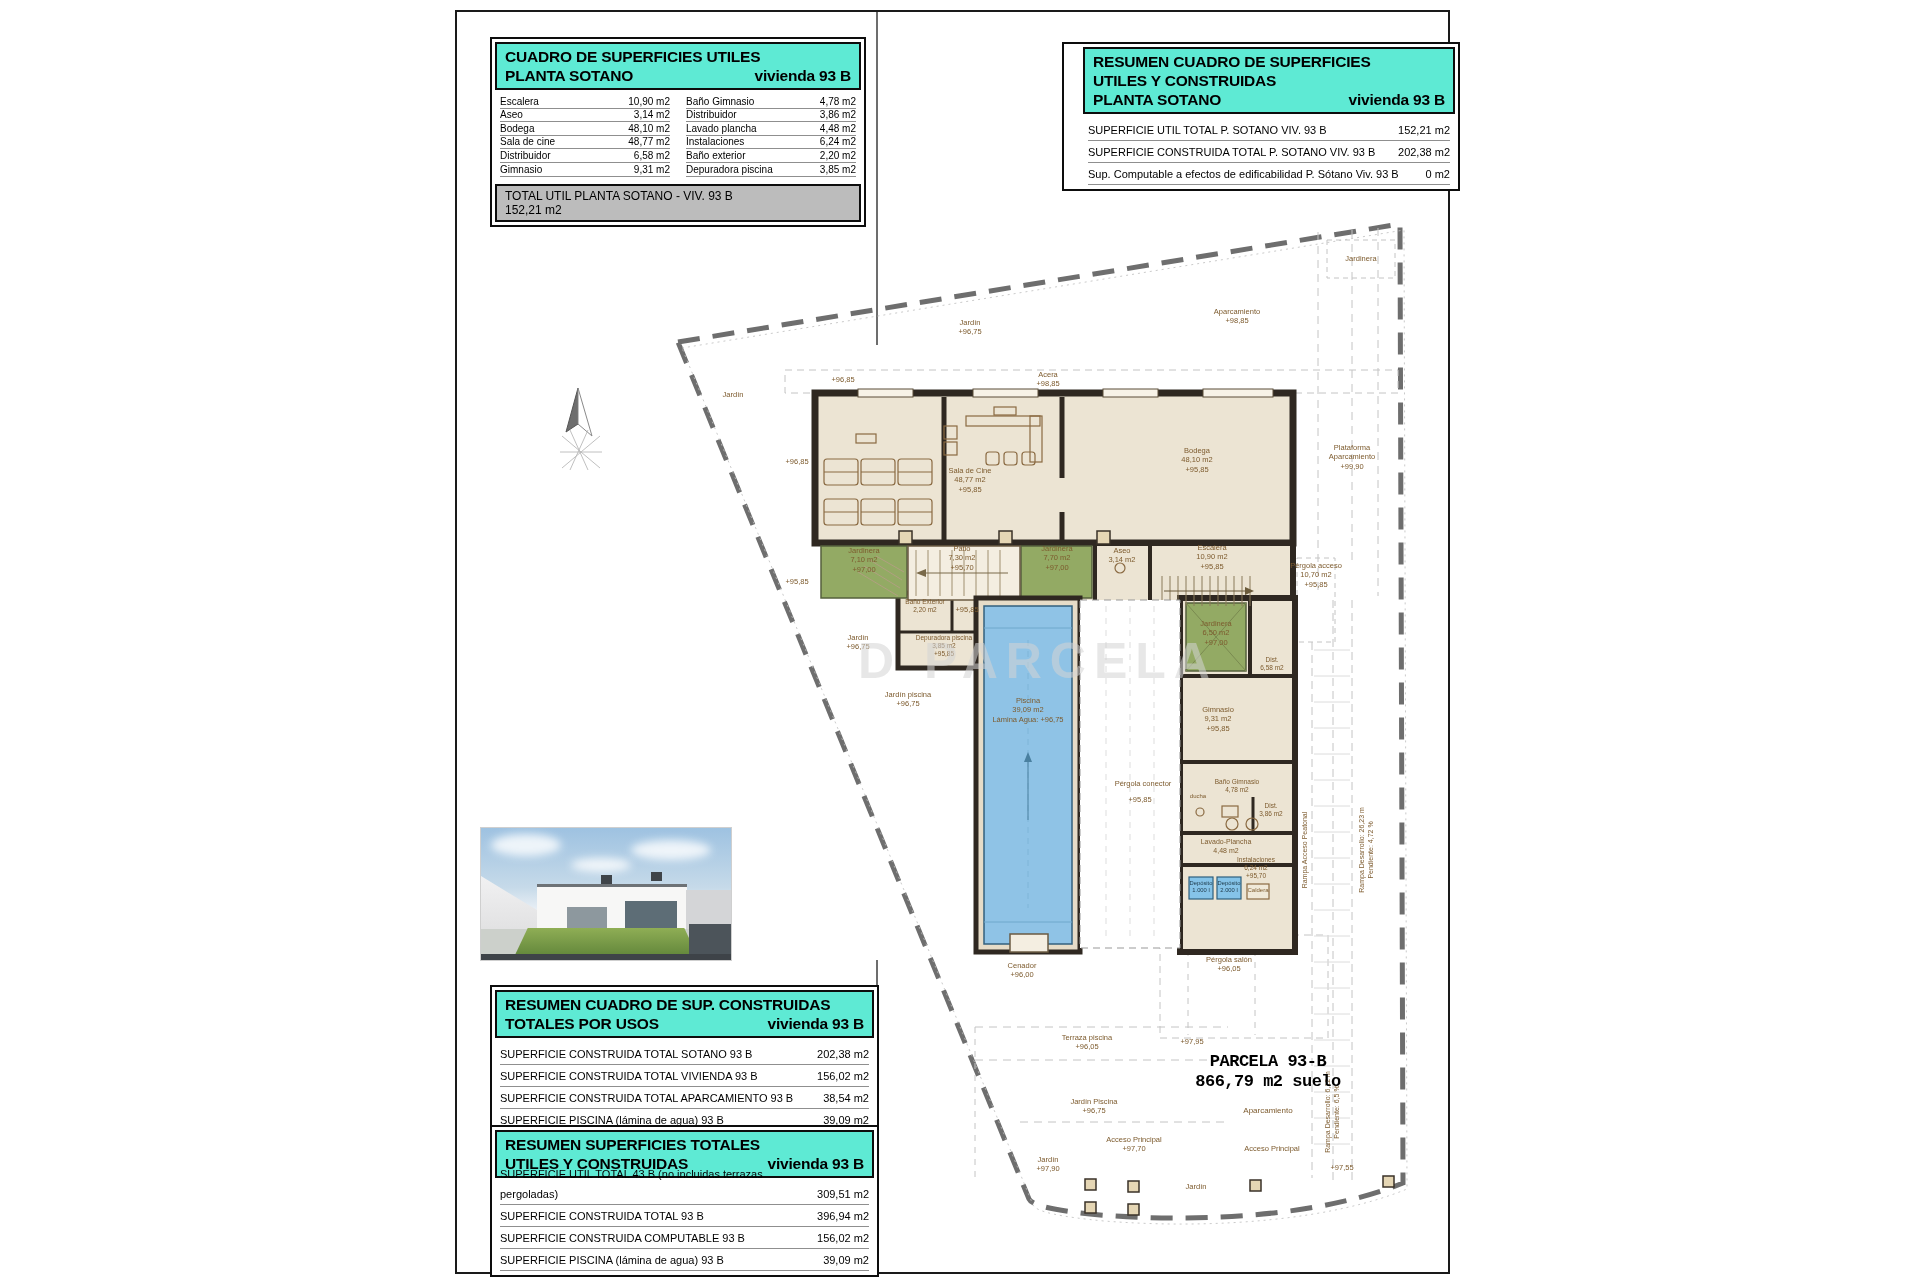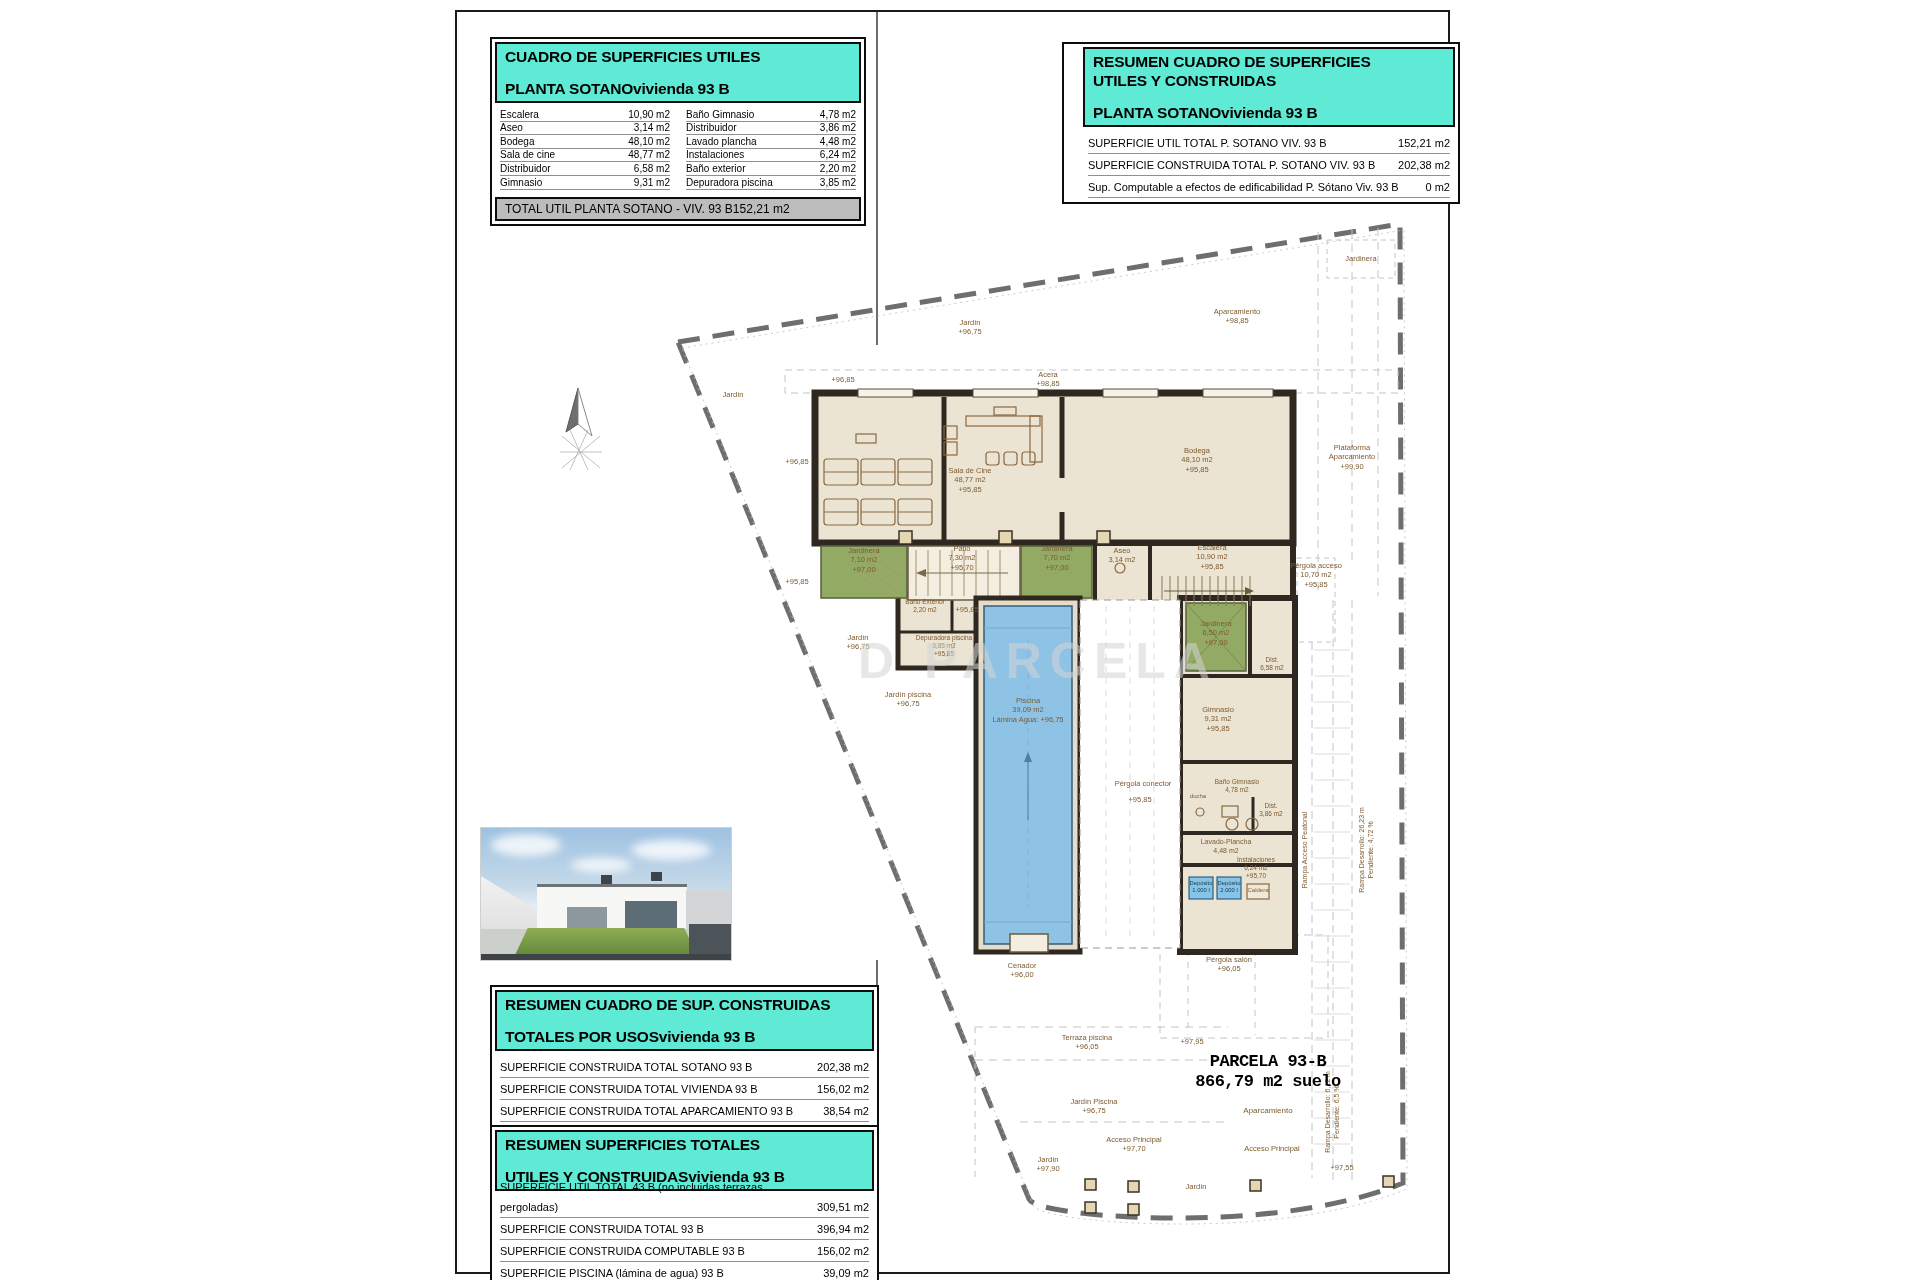--- a/index.html
+++ b/index.html
@@ -3,30 +3,30 @@
 <meta charset="utf-8">
 <style>
   html,body{margin:0;padding:0;width:1920px;height:1280px;background:#fff;overflow:hidden;
     font-family:"Liberation Sans",sans-serif;position:relative;}
   .sheet{position:absolute;left:455px;top:10px;width:991px;height:1260px;border:2px solid #1a1a1a;background:#fff;}
   #plan{position:absolute;left:0;top:0;width:1920px;height:1280px;z-index:1;
     font-family:"Liberation Sans",sans-serif;}
   .tbl{position:absolute;background:#fff;border:2px solid #0d0d0d;z-index:3;}
   .tbl-head{background:#5eead4;border:2px solid #0d0d0d;margin:3px;padding:3px 8px;font-weight:bold;color:#000;}
   .tbl-head .hl{font-size:15.5px;line-height:19px;letter-spacing:-0.2px;}
-  .tbl-head .hflex{display:flex;margin-top:13px;}
+  .tbl-head .hflex{display:flex;justify-content:space-between;}
   .trow{display:flex;justify-content:space-between;border-bottom:1px solid #8f8f8f;align-items:flex-end;}
   .tcols{display:flex;gap:16px;padding:2px 8px 4px 8px;}
   .tcols .col{flex:1;}
   .tcols .trow{font-size:10px;height:12.6px;line-height:12px;}
   .rows1{padding:2px 8px 4px 8px;}
   .rows1 .trow{font-size:11px;height:21px;line-height:20px;}
   .tvalue{white-space:nowrap;padding-left:6px;}
   .tfoot{background:#bcbcbc;border:2px solid #0d0d0d;margin:3px;padding:3px 8px;font-size:12px;
-    display:flex;justify-content:flex-start;}
+    display:flex;justify-content:space-between;flex-direction:column;}
   #parcela{position:absolute;left:1188px;top:1052px;width:160px;text-align:center;z-index:2;color:#000;}
   #parcela .p1,#parcela .p2{font-size:17px;font-weight:bold;letter-spacing:-0.5px;line-height:20px;font-family:Liberation Mono, monospace;}
   #parcela .p3{font-size:8px;color:#7d5b2e;margin-top:14px;}
   #watermark{position:absolute;left:858px;top:632px;z-index:2;font-size:50px;font-weight:bold;
     color:#d4d4d4;opacity:.55;letter-spacing:8px;white-space:nowrap;}
   
   #photo{position:absolute;left:480px;top:827px;width:250px;height:132px;z-index:3;overflow:hidden;
     background:linear-gradient(180deg,#9ec2e1 0%,#c6dae9 45%,#e9eff5 62%,#e3e7e3 70%);border:1px solid #cfcfcf;}
   #photo .cloud{position:absolute;background:#fff;border-radius:50%;filter:blur(4px);opacity:.8;}
   #photo .wallL{position:absolute;left:0;top:48px;width:58px;height:84px;

